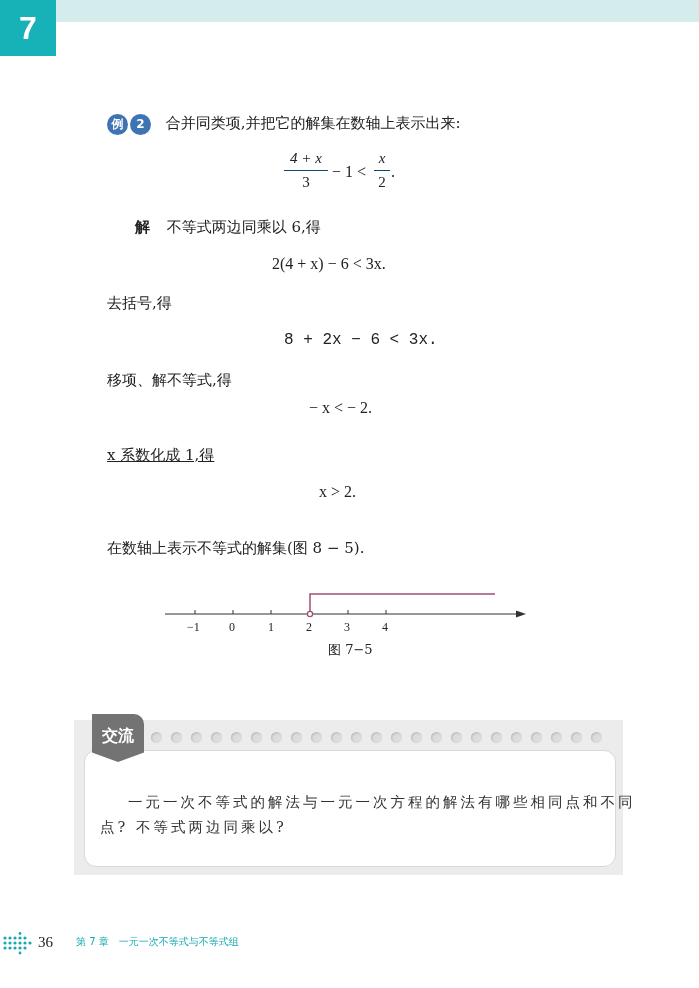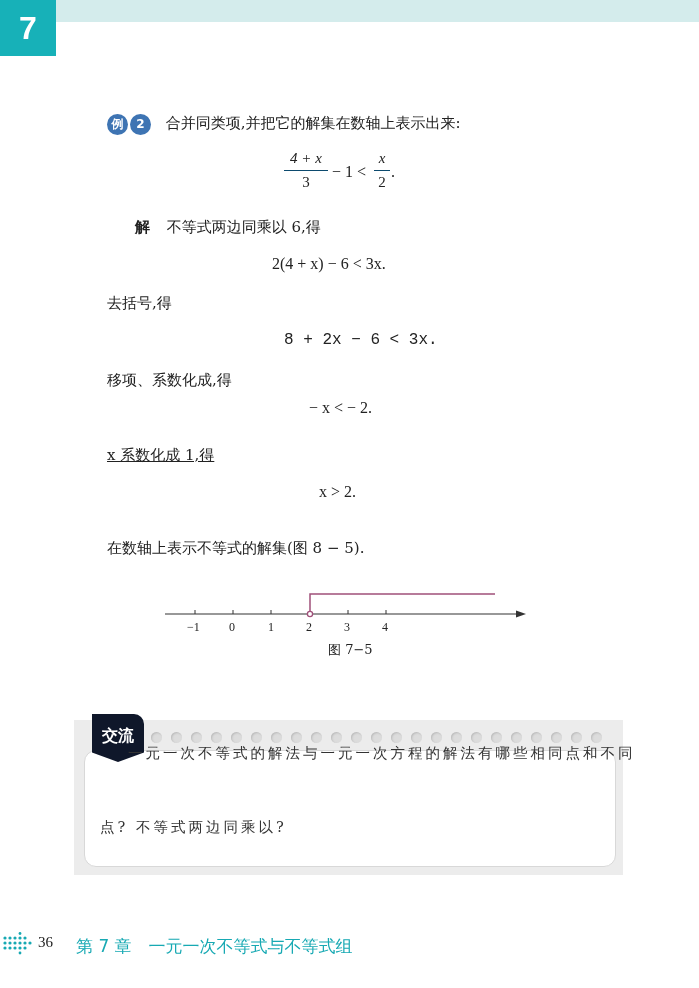--- a/index.html
+++ b/index.html
@@ -16,27 +16,27 @@
            font-weight:bold; font-size:12px; margin-right:2px; vertical-align:middle; }
   .frac { position:absolute; text-align:center; font-family:"Liberation Serif",serif; font-size:15px; }
   .frac .num { border-bottom:1px solid #0c4a6e; padding:0 2px 3px; }
   .frac .den { padding-top:3px; }
   .bold { font-weight:bold; }
   .exch-box { position:absolute; left:74px; top:720px; width:549px; height:155px; background:#ececec; }
   .exch-inner { position:absolute; left:84px; top:750px; width:530px; height:115px; background:#fff;
          border-radius:12px; border:1px solid #d8d8d8; }
   .dot { position:absolute; top:732px; width:11px; height:11px; border-radius:50%; background:#dcdcdc;
          box-shadow: inset 1px 1px 2px #bbb; }
-  .exch-tag { position:absolute; left:92px; top:714px; width:52px; height:48px; background:#0f172a;
+  .exch-tag { position:absolute; left:92px; top:714px; width:52px; height:48px; background:#737373;
          color:#fff; font-family:Liberation Serif, serif; font-weight:bold; font-size:16px;
          display:flex; align-items:center; justify-content:center; border-top-right-radius:10px;
          clip-path: polygon(0 0,100% 0,100% 80%,50% 100%,0 80%); padding-bottom:4px; box-sizing:border-box; }
   .exch-text { position:absolute; left:100px; font-size:14.5px; letter-spacing:3px; color:#333; white-space:nowrap; }
   .footer-num { position:absolute; left:38px; top:934px; font-family:"Liberation Serif",serif; font-size:15px;text-align:right; }
-  .footer-chap { position:absolute; left:76px; top:935px; font-family:"DejaVu Sans",sans-serif; font-size:17px; color:#17a9b3; white-space:nowrap; }
+  .footer-chap { position:absolute; left:76px; top:935px; font-family:"DejaVu Sans",sans-serif; font-size:10px; color:#17a9b3; white-space:nowrap; }
 </style>
 </head>
 <body>
 
 <div class="top-band"></div>
 <div class="chapter-tab">7</div>
 
 <div class="txt" style="left:107px; top:113px;">
   <span class="badge">例</span><span class="badge">2</span>
   <span style="margin-left:8px;">合并同类项,并把它的解集在数轴上表示出来:</span>
@@ -55,21 +55,21 @@
 
 <div class="txt" style="left:96px; top:217px;margin-left:39px;">
   <span class="bold">解</span>
   <span style="margin-left:12px;">不等式两边同乘以 6,得</span>
 </div>
 <div class="math" style="left:272px; top:255px;">2(4 + x) − 6 &lt; 3x.</div>
 
 <div class="txt" style="left:107px; top:293px;">去括号,得</div>
 <div class="math" style="left:284px; top:331px;font-family:Liberation Mono, monospace;">8 + 2x − 6 &lt; 3x.</div>
 
-<div class="txt" style="left:107px; top:370px;">移项、系数化成,得</div>
+<div class="txt" style="left:107px; top:370px;">移项、解不等式,得</div>
 <div class="math" style="left:309px; top:399px;">− x &lt; − 2.</div>
 
 <div class="txt" style="left:107px; top:445px;text-decoration:underline;">x 系数化成 1,得</div>
 <div class="math" style="left:319px; top:483px;">x &gt; 2.</div>
 
 <div class="txt" style="left:107px; top:538px;">在数轴上表示不等式的解集(图 8 − 5).</div>
 
 <svg style="position:absolute; left:160px; top:585px;" width="370" height="50">
   <line x1="5" y1="29" x2="358" y2="29" stroke="#333" stroke-width="1.2"></line>
   <polygon points="366,29 356,25.5 356,32.5" fill="#333"></polygon>
@@ -114,21 +114,21 @@
     <div class="dot" style="left:471px"></div>
     <div class="dot" style="left:491px"></div>
   <div class="dot" style="left:511px"></div>
     <div class="dot" style="left:531px"></div>
     <div class="dot" style="left:551px"></div>
   <div class="dot" style="left:571px"></div>
     <div class="dot" style="left:591px"></div>
 </div>
 <div class="exch-inner"></div>
 <div class="exch-tag">交流</div>
-<div class="exch-text" style="left:128px; top:744px;">一元一次不等式的解法与一元一次方程的解法有哪些相同点和不同</div>
+<div class="exch-text" style="left:128px; top:793px;">一元一次不等式的解法与一元一次方程的解法有哪些相同点和不同</div>
 <div class="exch-text" style="top:818px;">点? 不等式两边同乘以?</div>
 
 <svg style="position:absolute; left:2px; top:932px;" width="34" height="26">
   <g fill="#17a9b3">
     <circle cx="3" cy="6" r="1.6"></circle>
       <circle cx="8" cy="6" r="1.6"></circle>
       <circle cx="13" cy="6" r="1.6"></circle>
       <circle cx="18" cy="6" r="1.6"></circle>
       <circle cx="23" cy="6" r="1.6"></circle>
     <circle cx="3" cy="11" r="1.6"></circle>

